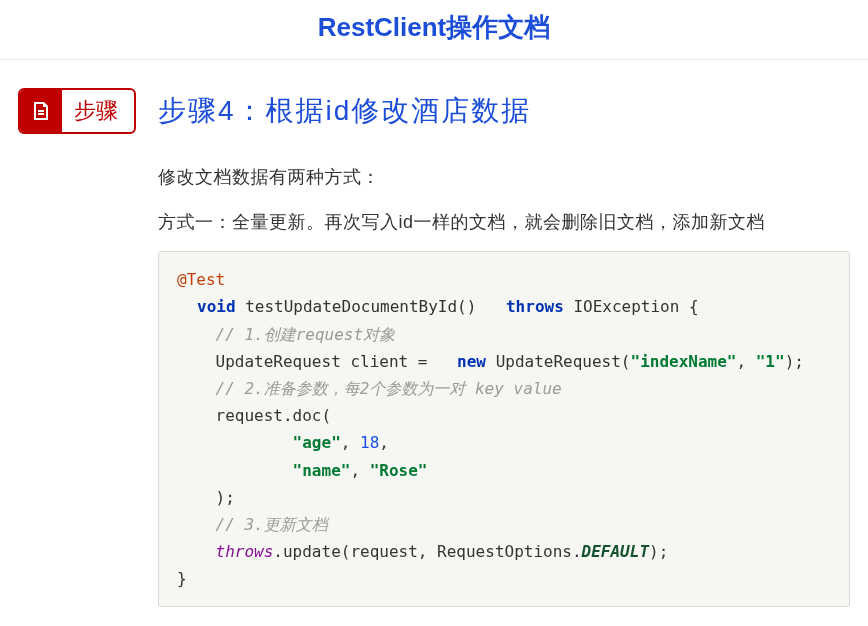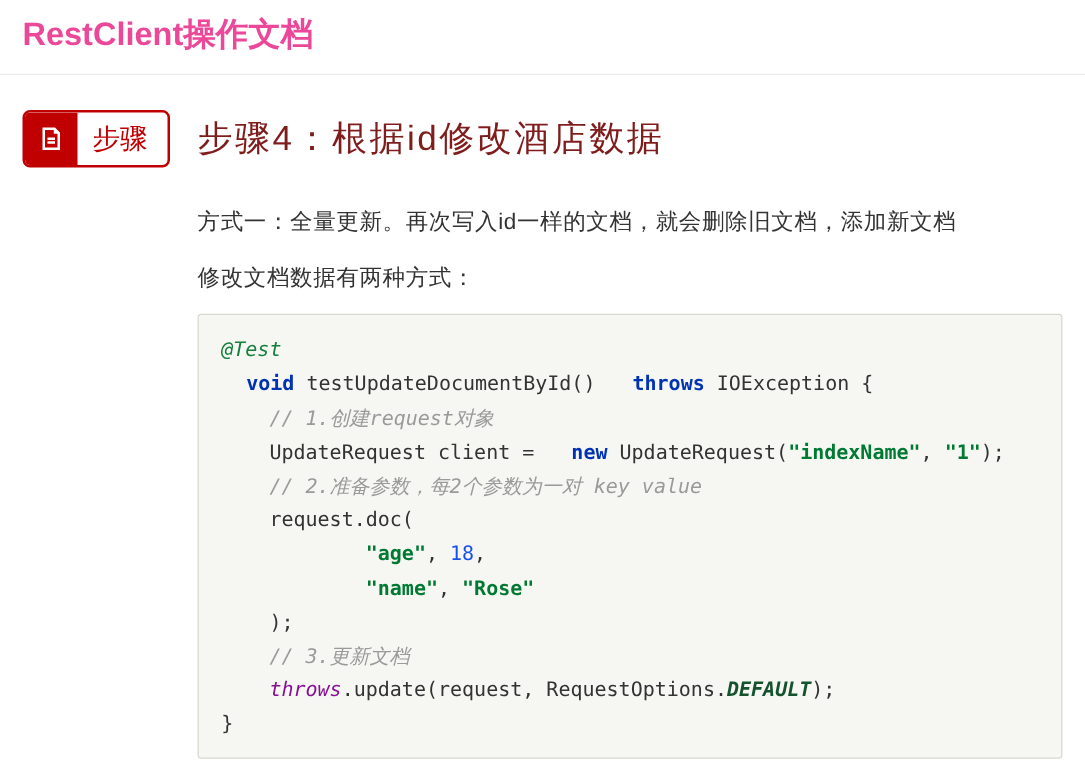--- a/index.html
+++ b/index.html
@@ -9,21 +9,22 @@
       width: 868px;
       color: #333;
     }
     .header {
       padding: 10px 18px 14px 18px;
       border-bottom: 1px solid #eaeaea;
     }
     .doc-title {
       font-size: 26px;
       font-weight: 700;
-      color: #ec4899;
+      color: #1d4ed8;
+      text-align: center;
     }
     .content {
       display: flex;
       align-items: flex-start;
       padding: 28px 18px 20px 18px;
       gap: 22px;
     }
     .step-chip {
       display: inline-flex;
       align-items: center;
@@ -50,21 +51,21 @@
       color: #c00000;
       font-size: 22px;
       font-weight: 500;
       line-height: 42px;
     }
     .main {
       flex: 1;
       min-width: 0;
     }
     .section-title {
-      color: #7f1d1d;
+      color: #1d4ed8;
       font-size: 28px;
       font-weight: 500;
       letter-spacing: 2px;
       margin-bottom: 32px;
       margin-top: 4px;
     }
     .desc {
       font-size: 18px;
       color: #333;
       line-height: 1.7;
@@ -77,21 +78,21 @@
       border-radius: 3px;
       padding: 14px 18px;
       margin-top: 14px;
       font-family: "Consolas", "Menlo", "Monaco", monospace;
       font-size: 16px;
       line-height: 1.7;
       color: #333;
       white-space: pre;
       overflow-x: auto;
     }
-    .tok-ann { color: #15803d; font-style: italic; }
+    .tok-ann { color: #c2410c; }
     .tok-kw { color: #0033b3; font-weight: 700; margin-left: 20px; }
     .tok-comment { color: #9a9a9a; font-style: italic; text-align: center; }
     .tok-str { color: #007a33; font-weight: 600; }
     .tok-num { color: #1750eb; }
     .tok-field { color: #871094; font-style: italic; }
     .tok-const { color: #14532d; font-style: italic; font-weight: 700; }
   </style>
 </head>
 <body>
 
@@ -104,22 +105,22 @@
     <div class="step-icon-box">
       <svg viewBox="0 0 24 24">
           <path d="M5 3h10l4 4v14H5V3zm2 2v14h10V8h-3V5H7zm2 6h6v2H9v-2zm0 3h6v2H9v-2z"></path>
         </svg>
     </div>
     <div class="step-text">步骤</div>
   </div>
 
   <div class="main">
     <div class="section-title">步骤4：根据id修改酒店数据</div>
+    <div class="desc">修改文档数据有两种方式：</div>
     <div class="desc">方式一：全量更新。再次写入id一样的文档，就会删除旧文档，添加新文档</div>
-    <div class="desc">修改文档数据有两种方式：</div>
 
     <div class="code-block"><span class="tok-ann">@Test</span>
 <span class="tok-kw">void</span><span> testUpdateDocumentById() </span><span class="tok-kw">throws</span><span> IOException {</span>
     <span class="tok-comment">// 1.创建request对象</span>
     <span>UpdateRequest client = </span><span class="tok-kw">new</span><span> UpdateRequest(</span><span class="tok-str">"indexName"</span><span>, </span><span class="tok-str">"1"</span><span>);</span>
     <span class="tok-comment">// 2.准备参数，每2个参数为一对 key value</span>
     <span>request.doc(</span>
             <span class="tok-str">"age"</span><span>, </span><span class="tok-num">18</span><span>,</span>
             <span class="tok-str">"name"</span><span>, </span><span class="tok-str">"Rose"</span>
     <span>);</span>

